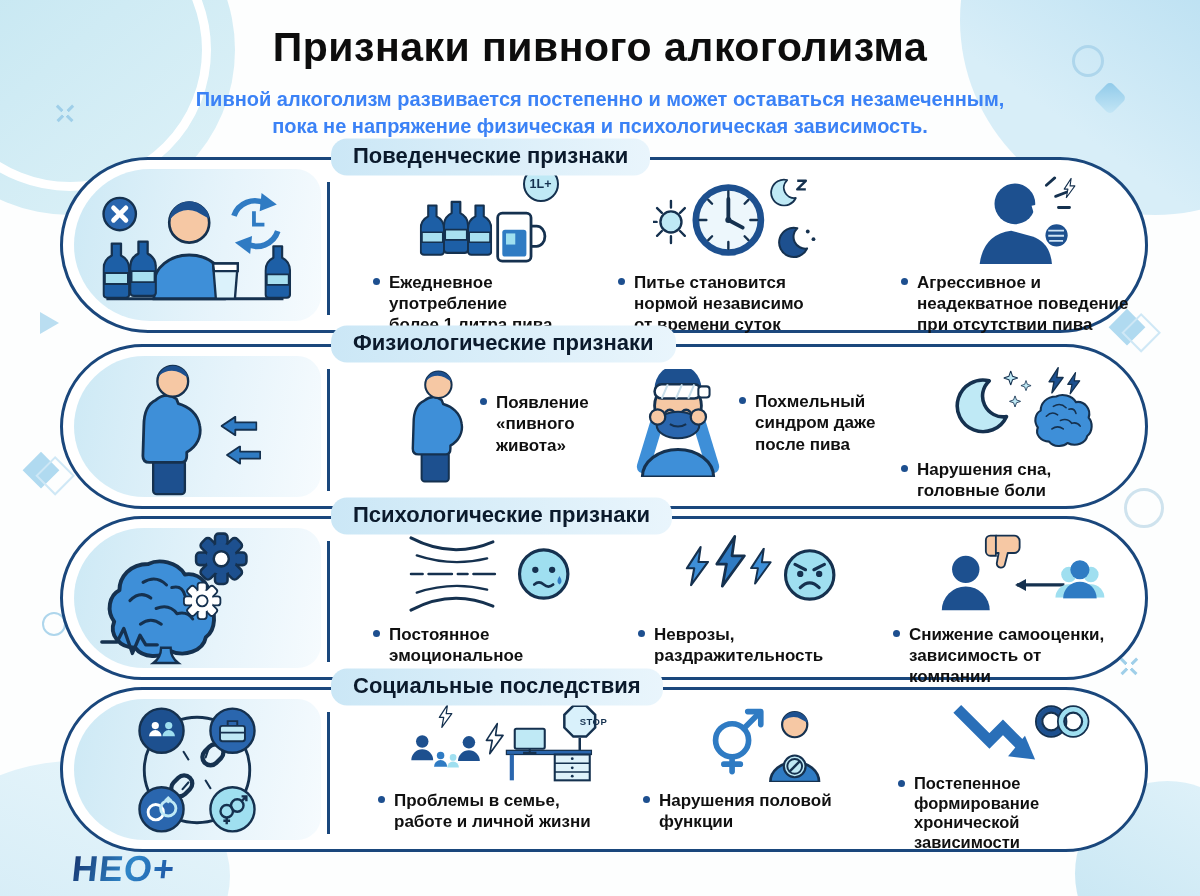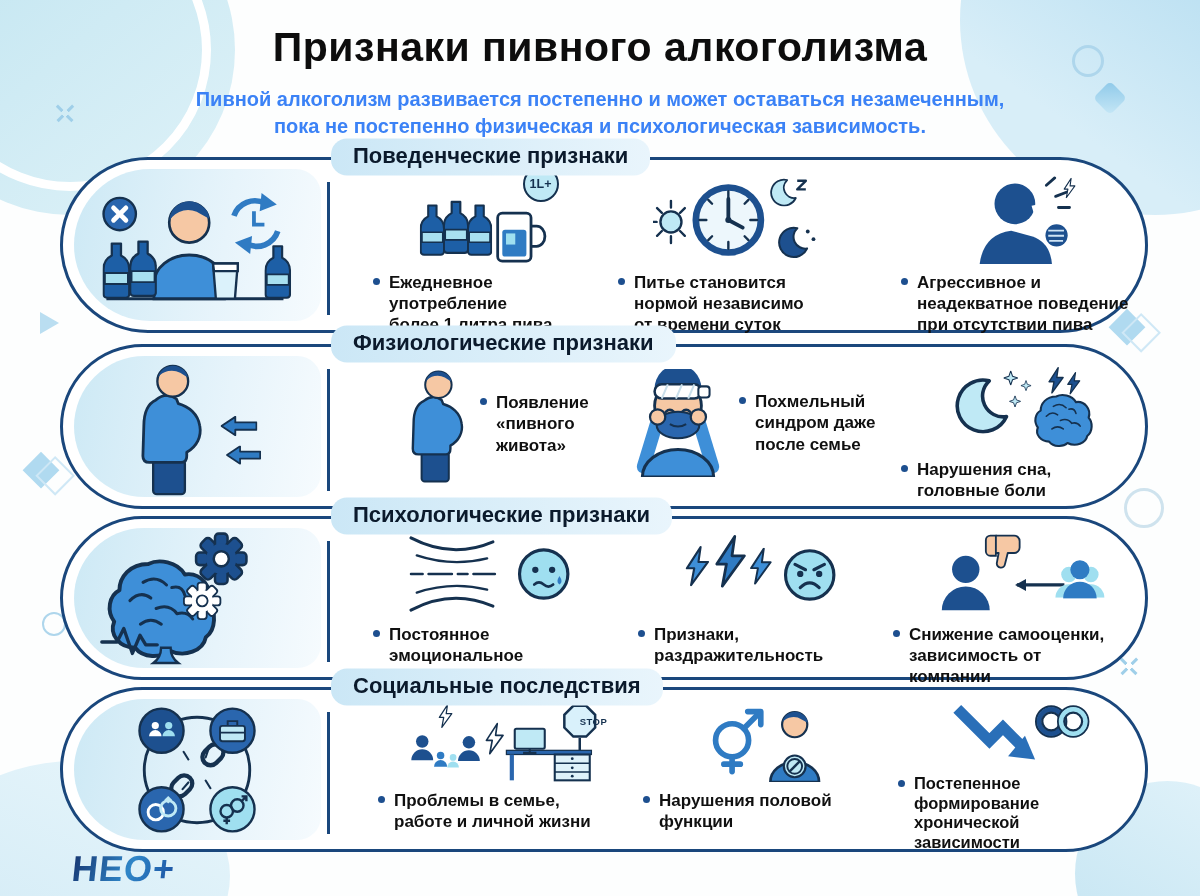--- a/index.html
+++ b/index.html
@@ -149,21 +149,21 @@
       <span class="d2"></span>
     </div>
   <div class="deco ring" style="left:42px;top:612px;width:20px;height:20px;border-width:2.5px"></div>
   <div class="deco ring" style="left:1072px;top:45px;width:26px;height:26px"></div>
   <div class="deco ring" style="left:1124px;top:488px;width:34px;height:34px;border-color:#cfe3ee"></div>
   <div class="deco diamond" style="left:1098px;top:86px;width:24px;height:24px;background:linear-gradient(135deg,#8ec9e9,#c6e7f6)"></div>
 
   <div class="title">Признаки пивного алкоголизма</div>
   <div class="subtitle">
     <div>Пивной алкоголизм развивается постепенно и может оставаться незамеченным,</div>
-    <div>пока не постепенно физическая и психологическая зависимость.</div>
+    <div>пока не напряжение физическая и психологическая зависимость.</div>
   </div>
 
   <div class="sec" style="top:157px;height:176px">
     <div class="sec-header">Поведенческие признаки</div>
     <div class="side-fill"></div>
     <div class="divider"></div>
     <div class="side-icon" style="left:28px">
       <svg width="205" height="119" viewBox="0 0 215 125">
         <line x1="16" y1="119" x2="202" y2="119" stroke="#15314f" stroke-width="3"></line>
         <circle cx="30" cy="30" r="17" fill="#2a66ae" stroke="#15314f" stroke-width="2.5"></circle>
@@ -277,21 +277,21 @@
           <path d="M33 19 a23 23 0 0 1 46 0 z" fill="#1d508f"></path>
           <rect x="33" y="15" width="46" height="14" rx="7" fill="#fff" stroke="#15314f" stroke-width="2.5"></rect>
           <path d="M46 15 l-6 14 M60 15 l-6 14 M72 15 l-6 14" stroke="#c9dfeb" stroke-width="2"></path>
           <rect x="76" y="17" width="11" height="11" rx="3" fill="#fff" stroke="#15314f" stroke-width="2"></rect>
           <circle cx="36" cy="47" r="7.5" fill="#f6c8a4" stroke="#15314f" stroke-width="2.2"></circle>
           <circle cx="76" cy="47" r="7.5" fill="#f6c8a4" stroke="#15314f" stroke-width="2.2"></circle>
         </svg>
       </div>
       <div class="btext" style="align-self:center">
           <span class="dot"></span>
-        <span class="txt" style="max-width:140px">Похмельный синдром даже после семье</span>
+        <span class="txt" style="max-width:140px">Похмельный синдром даже после пива</span>
         </div>
     </div>
     <div class="item" style="left:838px;top:20px;width:250px">
       <div class="icon-row" style="height:84px">
         <svg width="150" height="84" viewBox="0 0 155 88">
           <use href="#crescent" x="0" y="10" width="60" height="60" style="color:#bfe9f5"></use>
           <use href="#star4" x="54" y="4" width="15" height="15" style="color:#bfe9f5"></use>
           <use href="#star4" x="72" y="14" width="11" height="11" style="color:#bfe9f5"></use>
           <use href="#star4" x="60" y="30" width="12" height="12" style="color:#bfe9f5"></use>
           <use href="#brain" x="84" y="26" width="68" height="60"></use>
@@ -341,21 +341,21 @@
       <div class="icon-row" style="height:84px">
         <svg width="166" height="84" viewBox="0 0 170 86">
           <use href="#bolt" x="12" y="14" width="26" height="42" style="color:#3e8fd8"></use>
           <use href="#bolt" x="42" y="2" width="34" height="56" style="color:#2f7bc3"></use>
           <use href="#bolt" x="78" y="16" width="24" height="38" style="color:#3e8fd8"></use>
           <use href="#face-angry" x="112" y="16" width="56" height="56"></use>
         </svg>
       </div>
       <div class="btext">
           <span class="dot"></span>
-        <span class="txt" style="max-width:178px">Признаки, раздражительность</span>
+        <span class="txt" style="max-width:178px">Неврозы, раздражительность</span>
         </div>
     </div>
     <div class="item" style="left:830px;top:13px;width:256px">
       <div class="icon-row" style="height:84px">
         <svg width="180" height="84" viewBox="0 0 185 92">
           <use href="#bust" x="2" y="22" width="60" height="64" style="color:#1d508f"></use>
           <g transform="translate(52,2)">
             <path d="M2 7 a5 5 0 0 1 5 -5 h6 v22 h-6 a5 5 0 0 1 -5 -5 z" fill="#f6c8a4" stroke="#15314f" stroke-width="2"></path>
             <path d="M13 2 h20 a6 6 0 0 1 6 6 v7 a6 6 0 0 1 -6 6 h-7 l-3 12 a4.5 4.5 0 0 1 -9 -1 l2 -11 h-3 z" fill="#f6c8a4" stroke="#15314f" stroke-width="2" stroke-linejoin="round"></path>
           </g>

